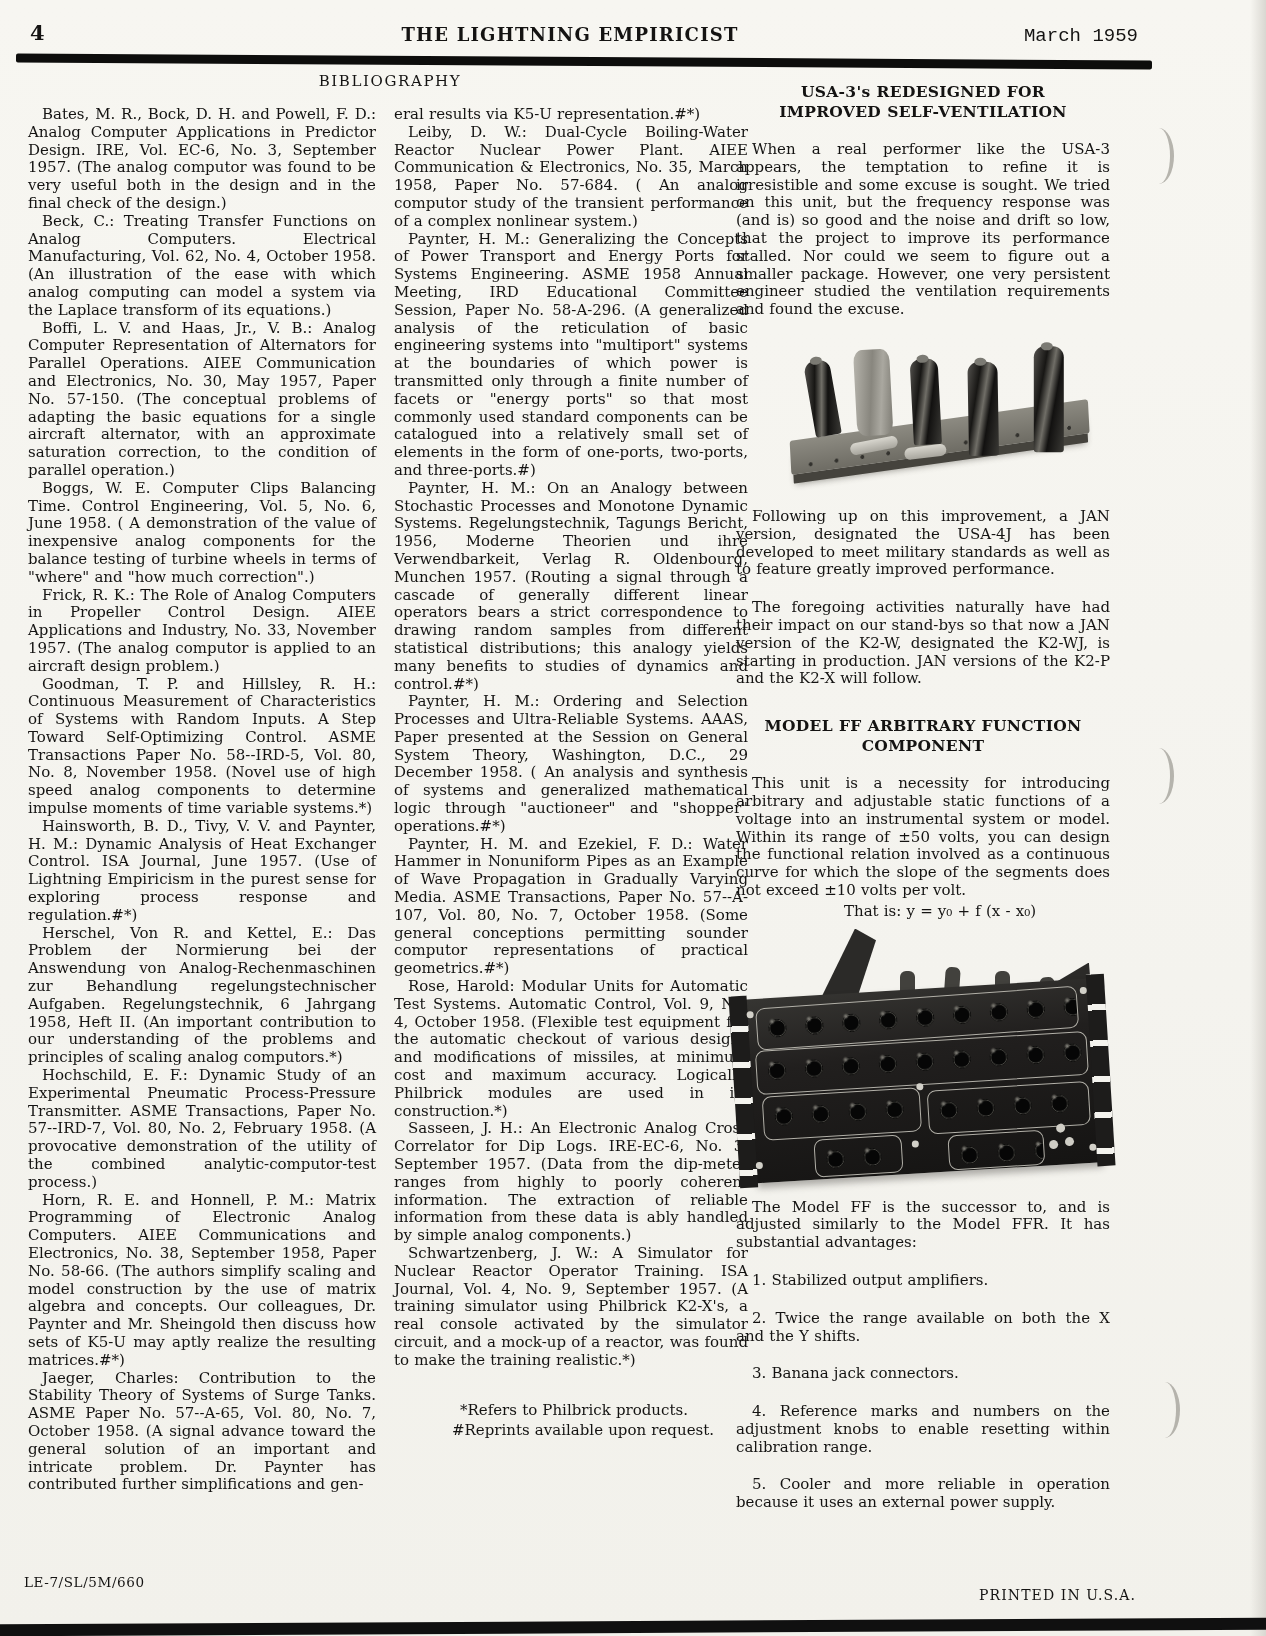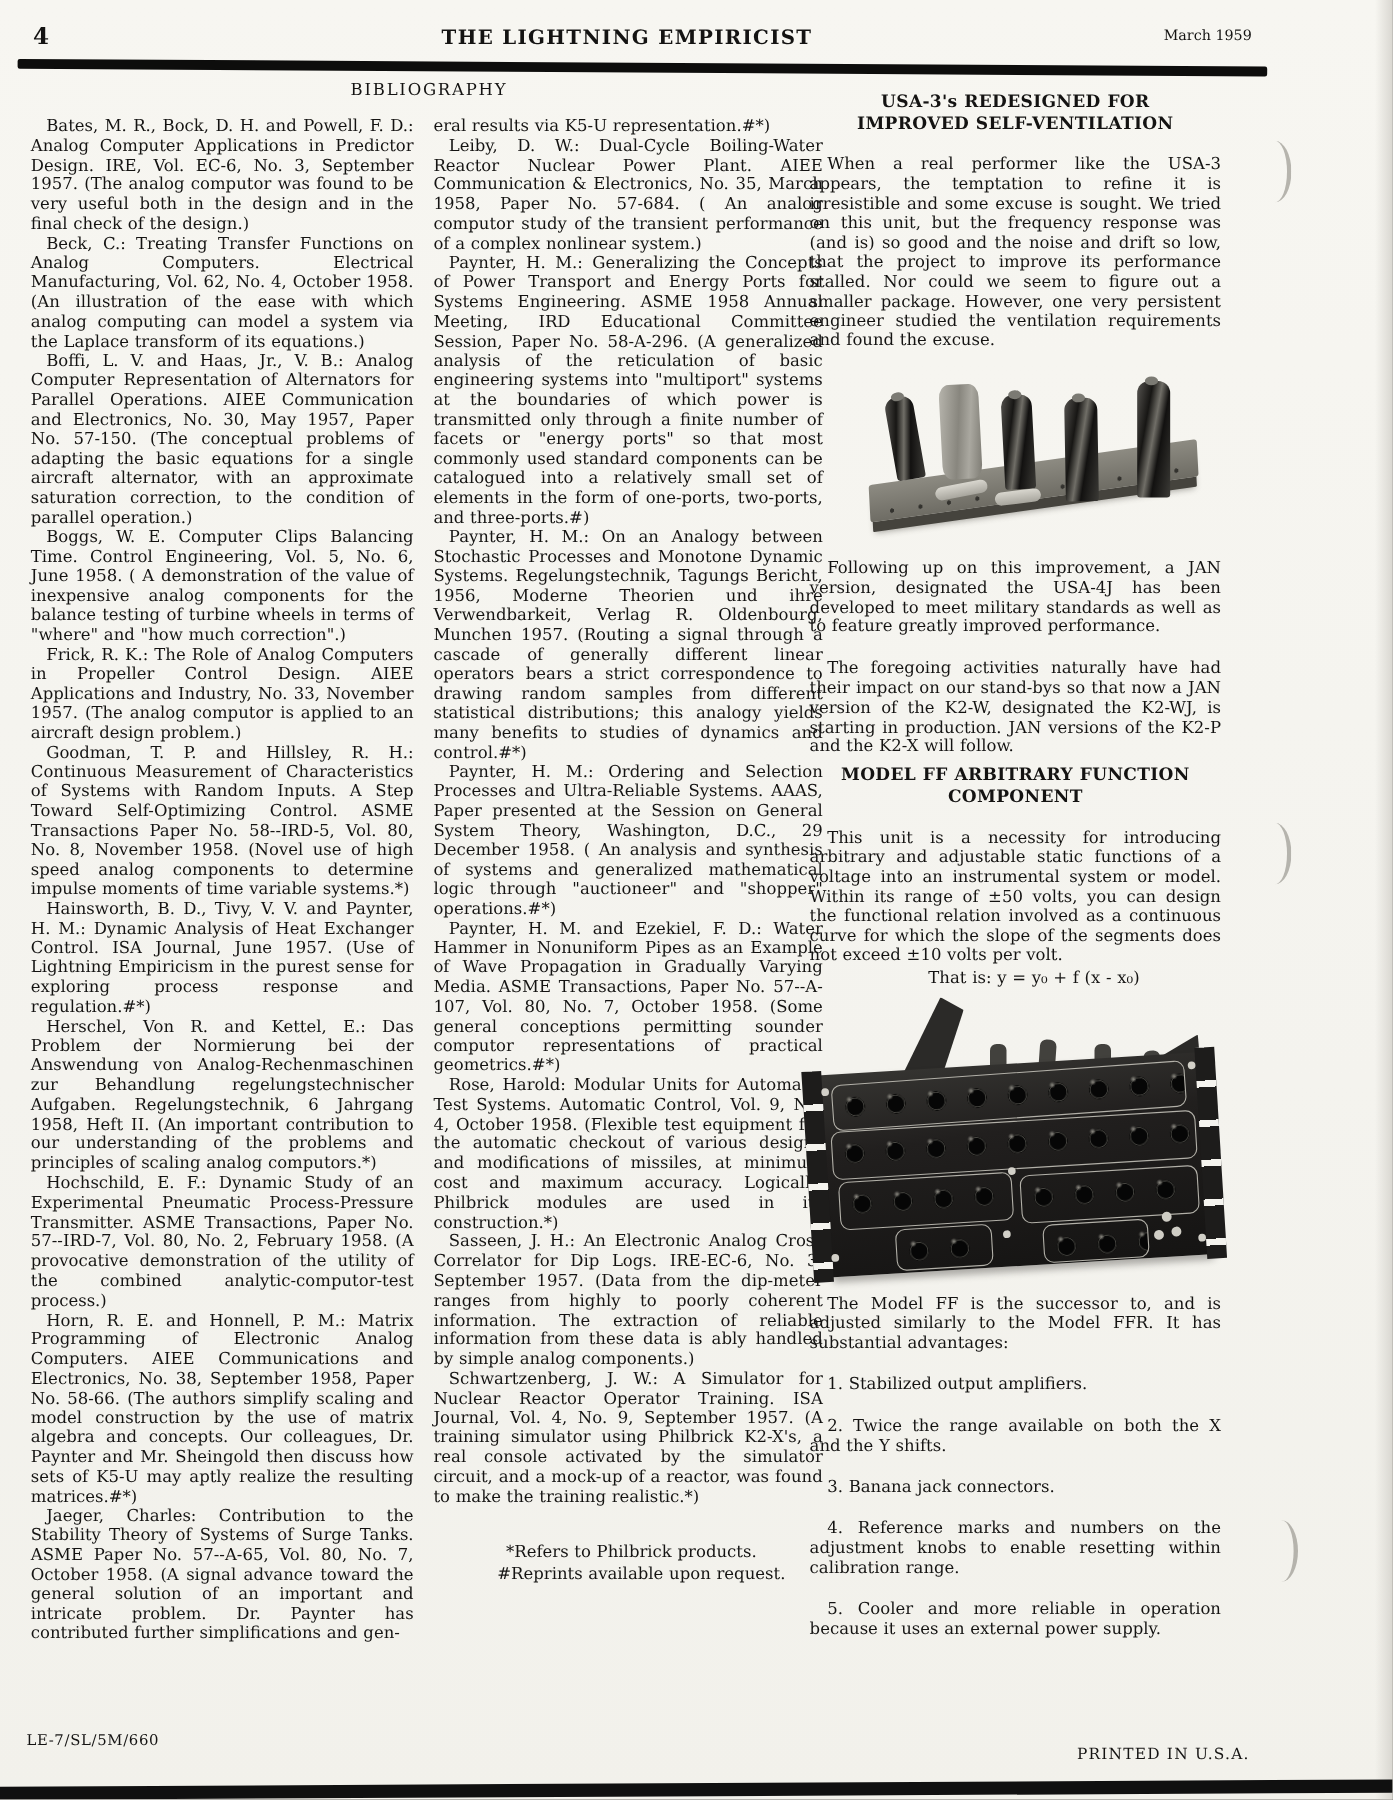--- a/index.html
+++ b/index.html
@@ -7,41 +7,41 @@
     position:relative; width:1266px; height:1636px; overflow:hidden;
     background:linear-gradient(180deg,#f7f6f1 0%,#f4f3ee 60%,#f2f1eb 100%);
     font-family:"DejaVu Serif", serif; color:#141312;
   }
   .edge-shade { position:absolute; top:0; right:0; bottom:0; width:16px;
     background:linear-gradient(90deg, rgba(0,0,0,0), #d9d7d1); }
   
   .pagenum { position:absolute; left:30px; top:20px; font-size:21px; font-weight:700; }
   .masthead { position:absolute; left:60px; right:186px; top:24px; text-align:center;
     font-size:18px; font-weight:700; letter-spacing:1.2px; }
-  .issue-date { position:absolute; right:128px; top:25px; font-size:13px; }
+  .issue-date { position:absolute; right:128px; top:25px; font-size:19px;font-family:Liberation Mono, monospace; }
   .rule { position:absolute; left:16px; width:1136px; top:57px; height:9px;
     background:#0d0d0c; border-radius:2px; transform:rotate(0.35deg); }
   
   .bib-heading { position:absolute; left:28px; width:724px; top:72px; text-align:center;
     font-size:15px; letter-spacing:1.6px; font-weight:400; }
   .col { position:absolute; font-size:15px; line-height:17.8px; text-align:justify;
     word-spacing:0.4px; }
   .col p { margin:0; text-indent:14px; }
   .col p.cont { text-indent:0; }
   #col1 { left:28px;  top:106px; width:348px; }
   #col2 { left:394px; top:106px; width:354px; }
   #col3 { left:736px; top:82px;  width:374px; }
   .footnotes { margin-top:30px; text-align:left; }
   .footnotes p { line-height:20px; }
   .fn1 { text-indent:0; padding-left:52px; }
   .fn2 { text-indent:0; padding-left:44px; }
   
   .art-heading { margin:0 0 9px 0; text-align:center; font-size:15.5px; line-height:19.5px;
     font-weight:700; letter-spacing:0.3px; }
-  .art-heading.second { margin-top:6px; }
+  .art-heading.second { margin-top:28px; }
   #col3 p { text-indent:16px;margin-top:20px; }
   #col3 p.eq { text-indent:34px; text-align:center; margin:3px 0 4px 0; }
   
   .photo1 { position:relative; width:312px; height:164px; margin:5px 0 9px 48px; }
   .p1-inner { position:absolute; inset:0; transform:rotate(-3deg); }
   .board { position:absolute; left:4px; top:96px; width:300px; height:34px;
     background:linear-gradient(180deg,#8d8b82,#6e6c64);
     transform:skewY(-5deg); border-radius:3px;
     box-shadow:0 11px 0 -2px #45433d, 0 14px 6px -4px rgba(60,58,52,.45); }
   .board::after { content:""; position:absolute; left:12px; right:12px; bottom:4px; height:8px;

